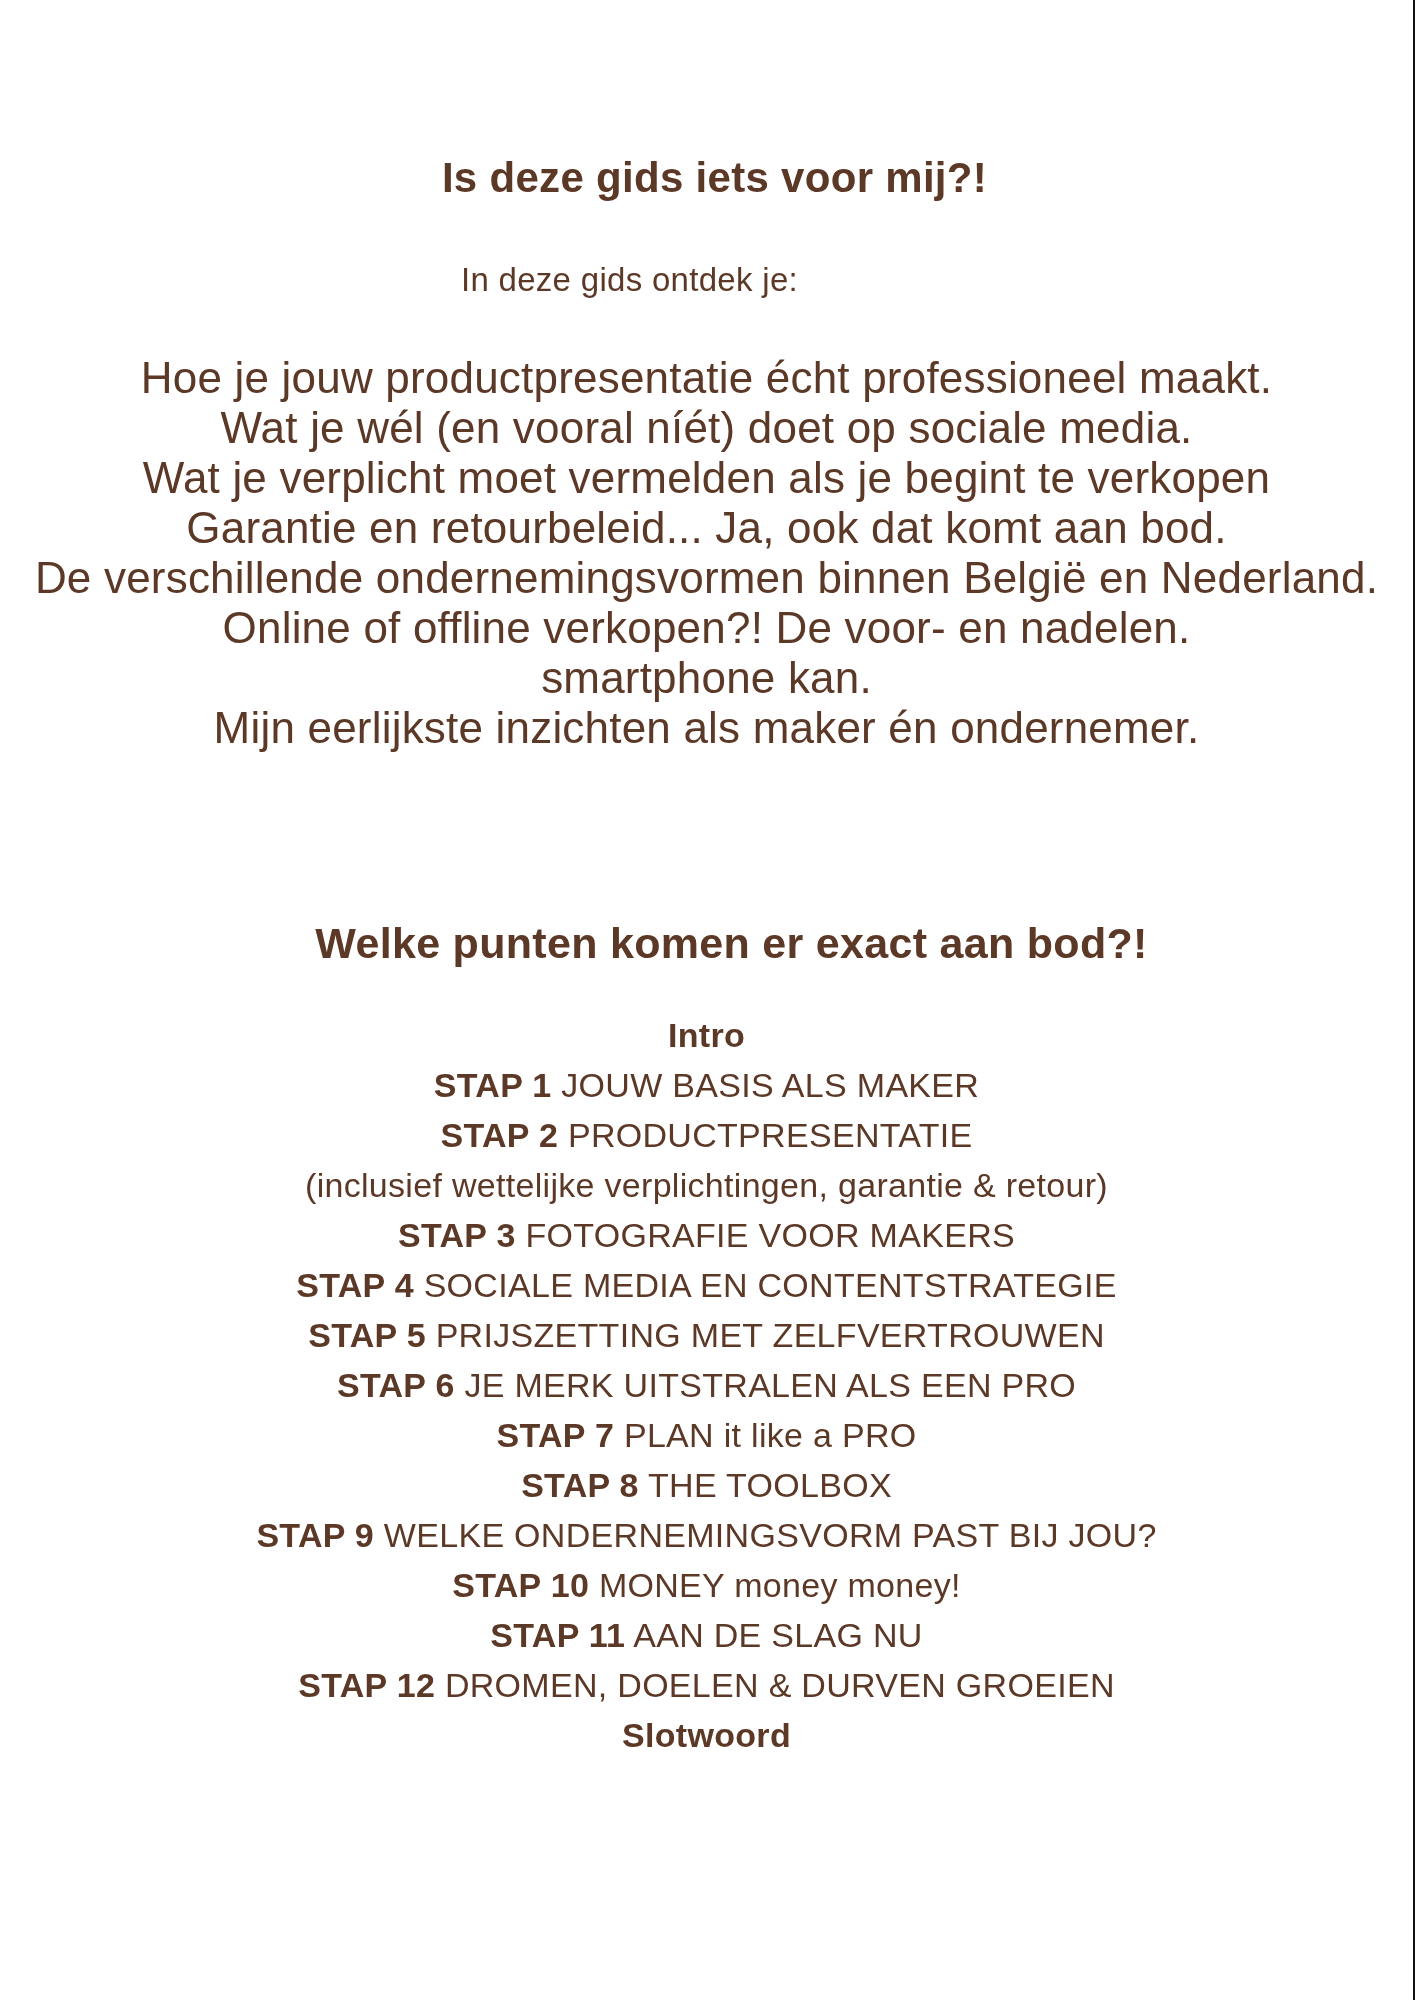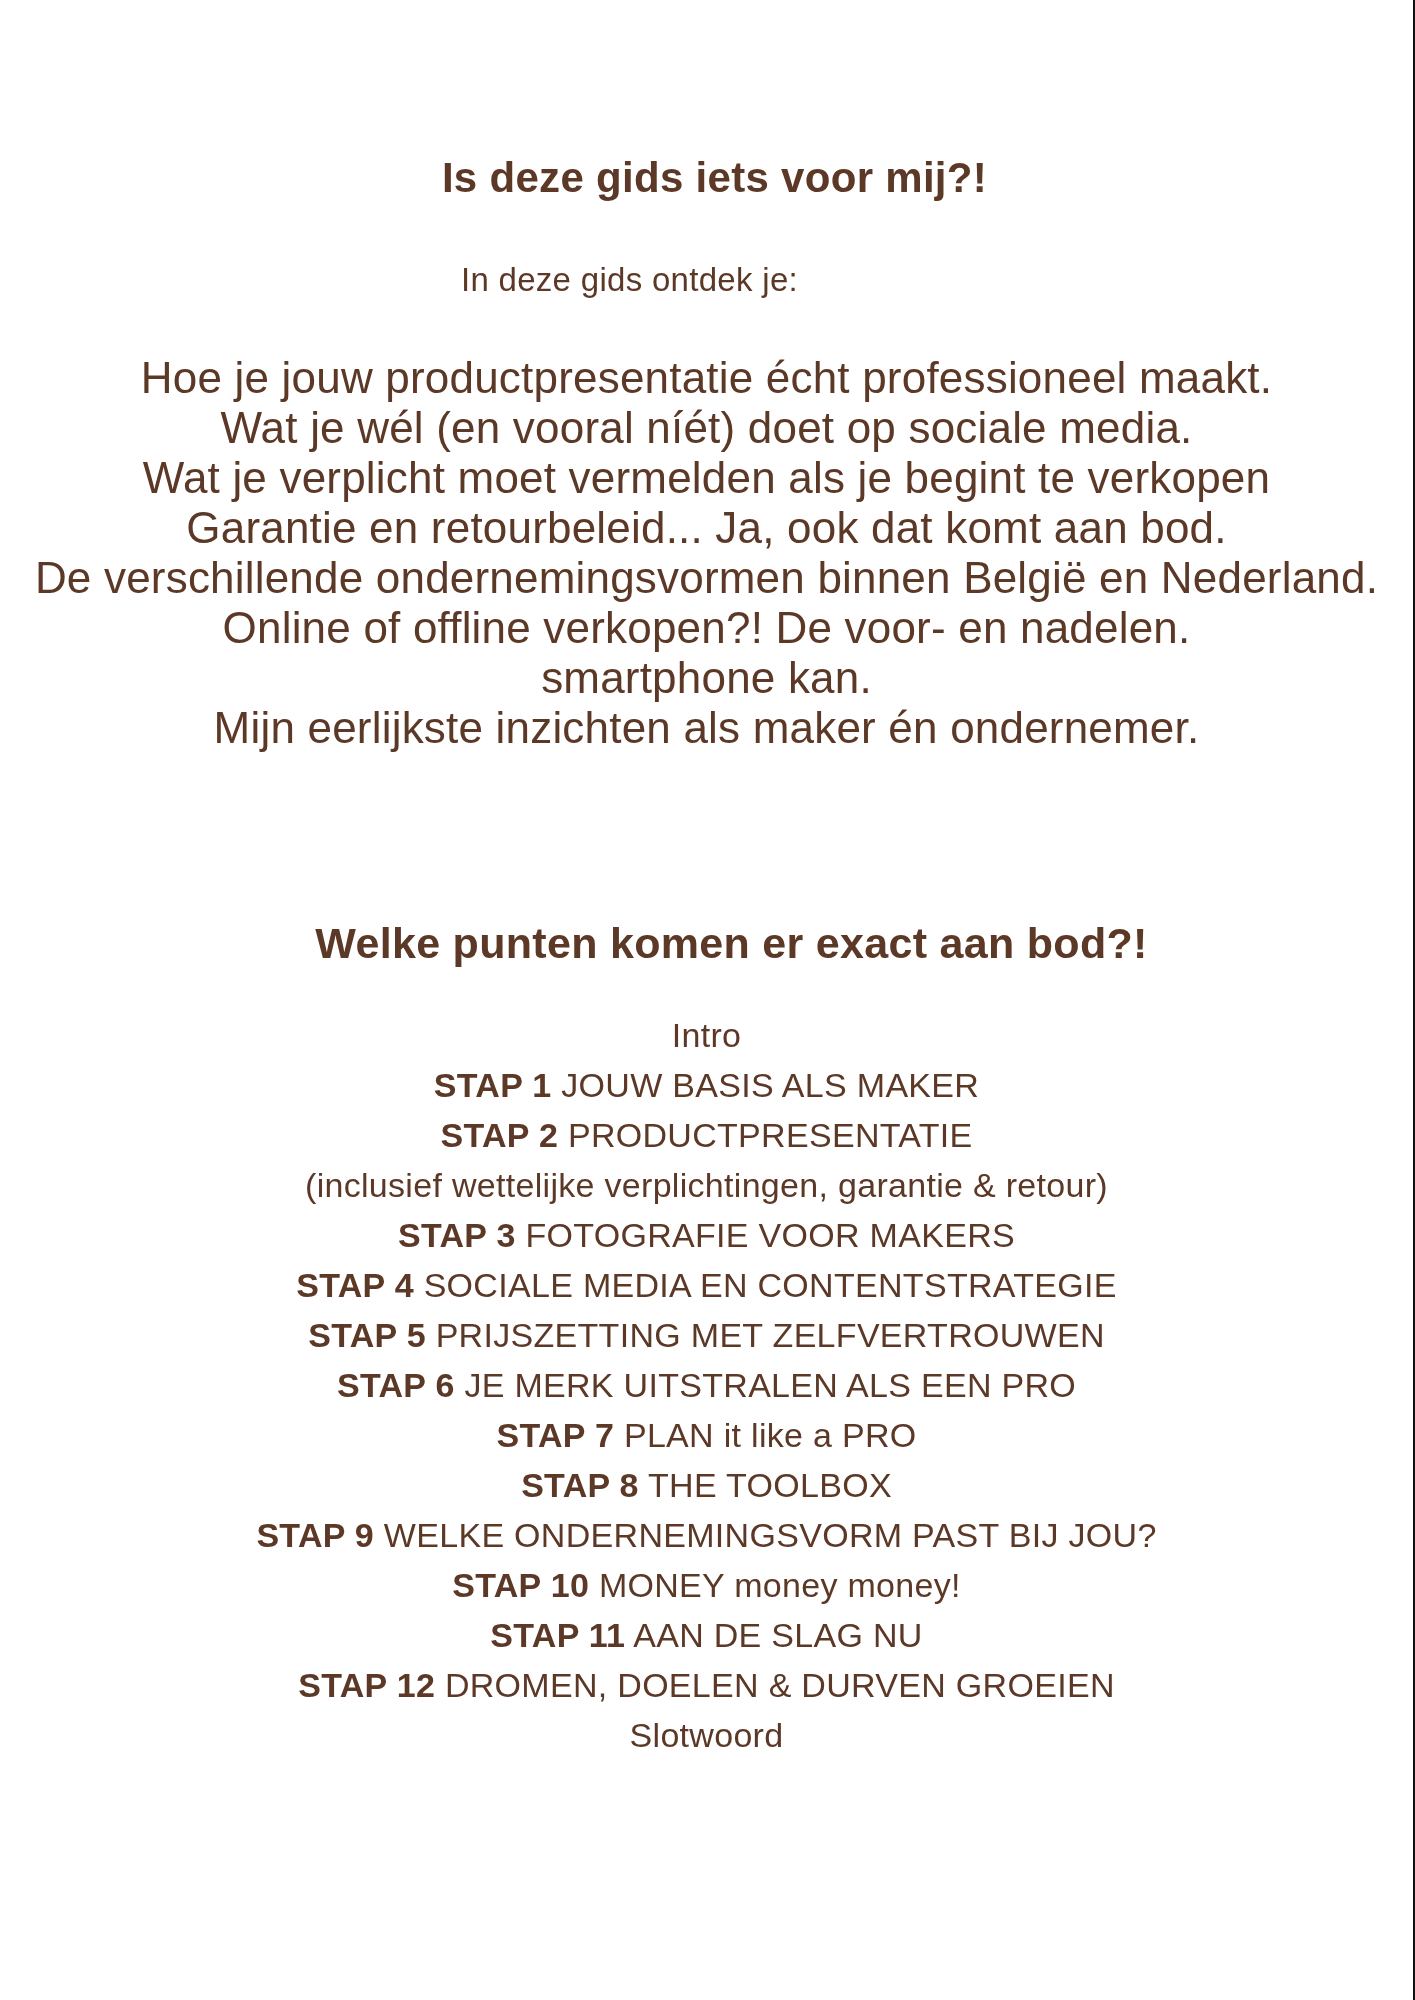--- a/index.html
+++ b/index.html
@@ -89,21 +89,21 @@
       letter-spacing: 0.3px;
       white-space: nowrap;
     }
     .toc .step-label {
       font-weight: bold;
     }
     .toc .step-title {
       font-weight: normal;
     }
     .toc .bold-only {
-      font-weight: normal;
+      font-weight: bold;
     }
   </style>
 </head>
 <body>
 
 <div class="page">
 
   <h1 class="title">Is deze gids iets voor mij?!</h1>
 
   <div class="intro-label">In deze gids ontdek je:</div>

